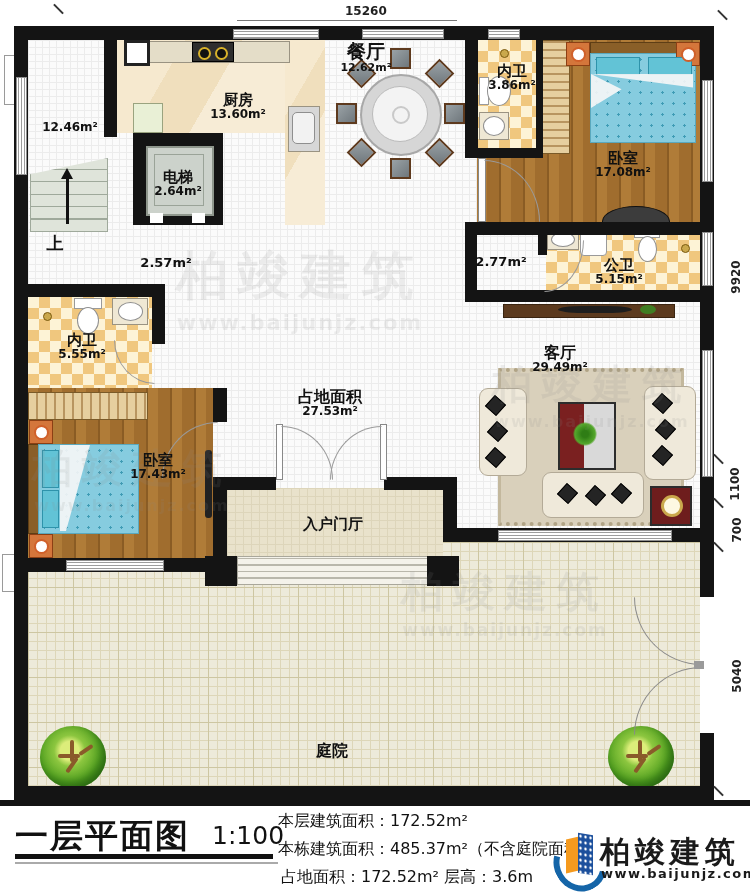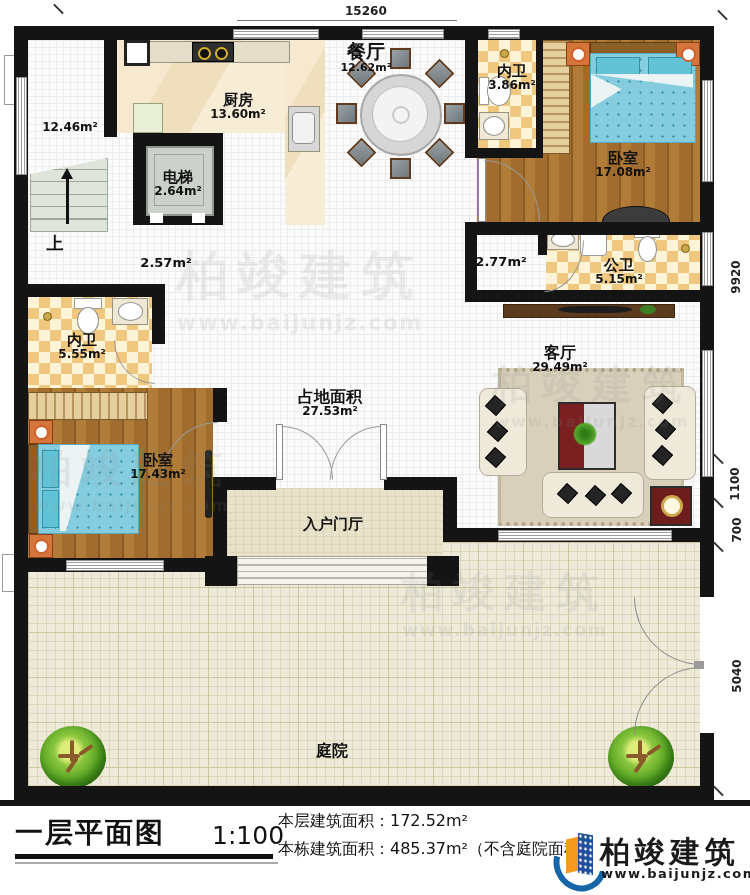--- a/index.html
+++ b/index.html
@@ -51,21 +51,21 @@
   .dim{font-size:12px;font-weight:700;color:#222;z-index:52;white-space:nowrap;}
   .dim-v{transform:translate(-50%,-50%) rotate(-90deg);}
   .tick{width:13px;height:0;border-top:2px solid #333;transform:rotate(45deg);z-index:52;}
   .wm{z-index:40;opacity:0.13;color:#8a8a8a;text-align:center;transform:translate(-50%,-50%);white-space:nowrap;pointer-events:none;}
   .wm .b{font-weight:700;letter-spacing:10px;}
   .wm .u{font-weight:700;letter-spacing:2px;}
   .tree{border-radius:50%;background:radial-gradient(circle at 45% 40%,#dced7a 0 18%,#8cc63f 30%,#54a321 60%,#2f7d15 100%);
     box-shadow:inset -4px -5px 9px rgba(20,70,10,.55);z-index:22;}
   .branch{position:absolute;background:#8a5a2a;border-radius:2px;}
   
-  .tb-title{font-size:28px;font-weight:700;color:#111;letter-spacing:2px;}
+  .tb-title{font-size:33px;font-weight:700;color:#111;letter-spacing:2px;}
   .tb-scale{font-size:25px;color:#111;}
   .tb-stat{font-size:16px;color:#111;white-space:nowrap;}
   .logo-name{font-size:30px;font-weight:700;color:#1a1a1a;letter-spacing:5px;white-space:nowrap;}
   .logo-url{font-size:13px;font-weight:700;color:#1a1a1a;letter-spacing:1.5px;white-space:nowrap;}
   .z20{z-index:20}.z25{z-index:25}.z30{z-index:30}.z33{z-index:33}.z34{z-index:34}
 </style>
 </head>
 <body>
 
 <div id="stage">
@@ -330,20 +330,21 @@
     <div class="u" style="font-size:17px">www.baijunjz.com</div>
   </div>
 
   <div class="abs" style="left:0;top:806px;width:750px;height:89px;background:#fff;z-index:61">
     <div class="abs tb-title" style="left:15px;top:8px">一层平面图</div>
     <div class="abs" style="left:15px;top:48px;width:258px;height:5px;background:#111"></div>
     <div class="abs" style="left:15px;top:56px;width:263px;height:2px;background:#aaa"></div>
     <div class="abs tb-scale" style="left:212px;top:15px">1:100</div>
     <div class="abs tb-stat" style="left:278px;top:5px">本层建筑面积：172.52m²</div>
     <div class="abs tb-stat" style="left:278px;top:33px">本栋建筑面积：485.37m²（不含庭院面积）</div>
+    <div class="abs tb-stat" style="left:281px;top:61px">占地面积：172.52m²  层高：3.6m</div>
 
     <div class="abs" style="left:552px;top:24px;width:46px;height:58px">
       <div class="abs" style="left:2px;top:6px;width:40px;height:44px;border:6px solid transparent;border-bottom-color:#1565a8;border-left-color:#1565a8;border-radius:50%;transform:rotate(-30deg)"></div>
       <div class="abs" style="left:14px;top:8px;width:13px;height:34px;background:#f59a1e;transform:skewY(-14deg)"></div>
       <div class="abs" style="left:26px;top:4px;width:15px;height:40px;background:#1b4f9c;transform:skewY(10deg);background-image:radial-gradient(#fff 1.2px,transparent 1.4px);background-size:5px 6px"></div>
     </div>
     <div class="abs logo-name" style="left:600px;top:26px">柏竣建筑</div>
     <div class="abs logo-url" style="left:601px;top:60px">www.baijunjz.com</div>
   </div>
 

